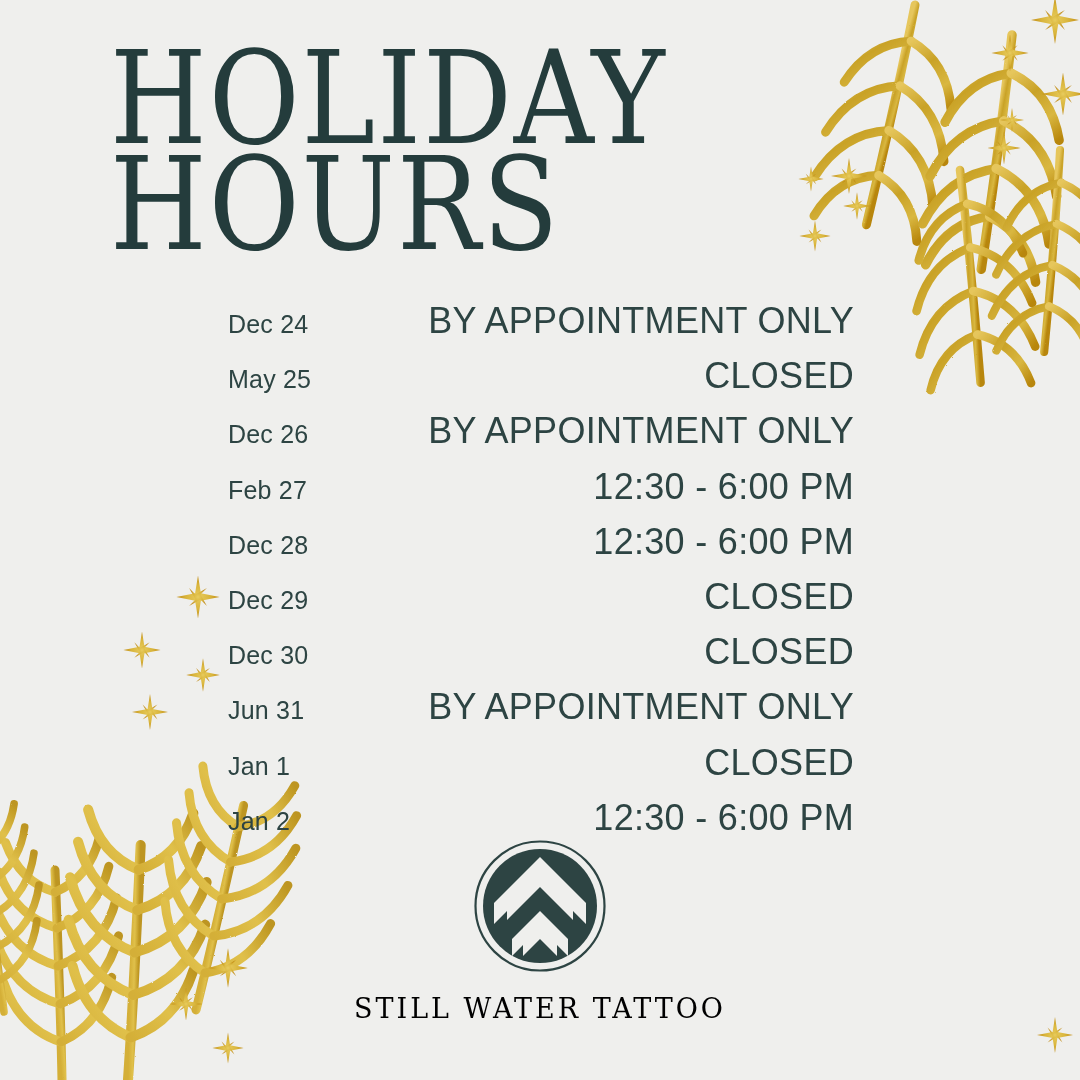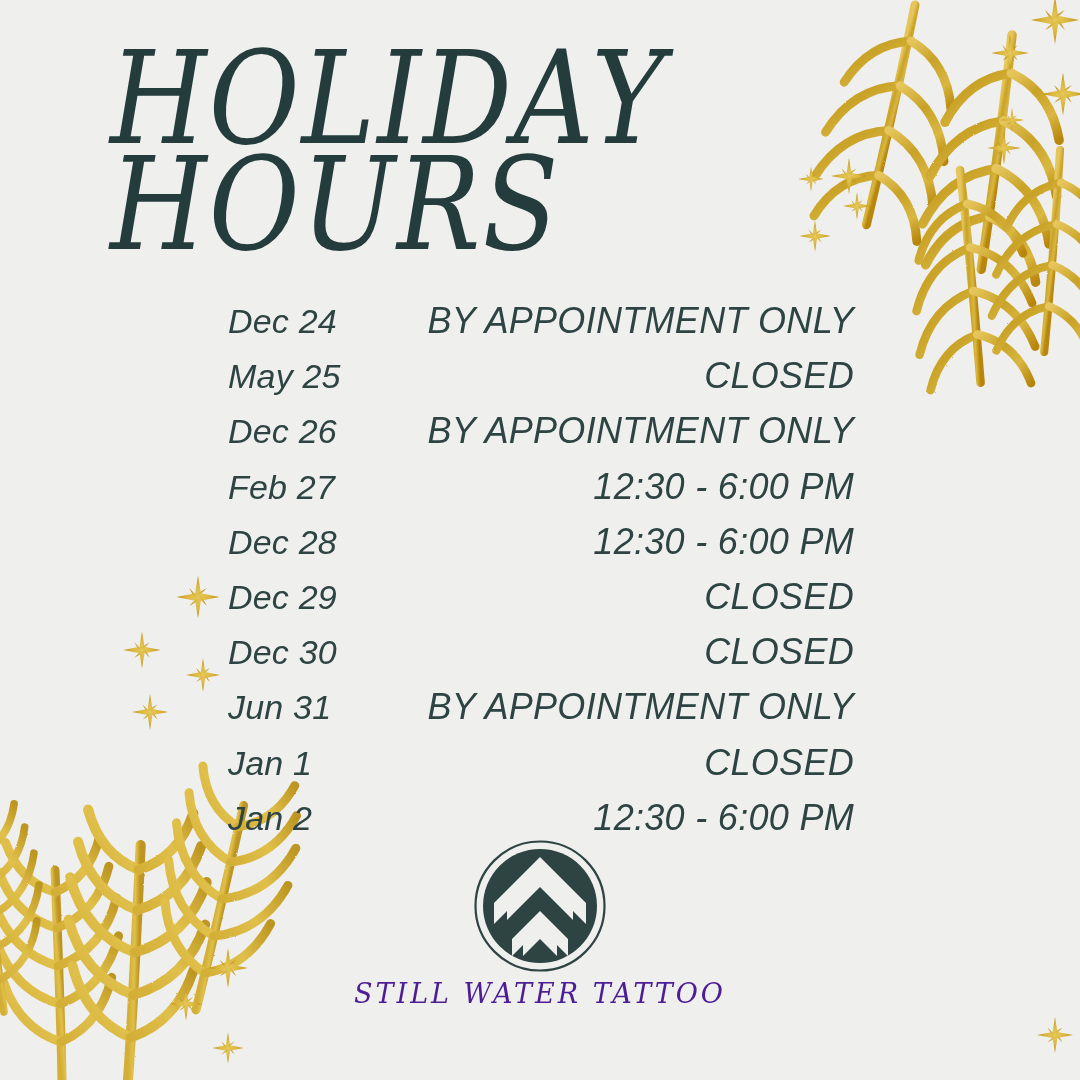--- a/index.html
+++ b/index.html
@@ -7,21 +7,20 @@
     padding: 0;
     background: #efefed;
   }
   #poster {
     position: relative;
     width: 1080px;
     height: 1080px;
     background: #efefed;
     overflow: hidden;
     font-family: "Liberation Sans", sans-serif;
-    font-style: italic;
   }
 
   
   .art {
     position: absolute;
     top: 0; left: 0;
     width: 1080px;
     height: 1080px;
     pointer-events: none;
   }
@@ -53,21 +52,21 @@
     width: 626px;
     z-index: 5;
   }
   .hours-row {
     display: flex;
     align-items: baseline;
     justify-content: space-between;
     height: 55.2px;
   }
   .row-date {
-    font-size: 34px;
+    font-size: 25px;
     color: #2d4443;
     letter-spacing: 0.2px;
     white-space: nowrap;
   }
   .row-hours {
     font-size: 36px;
     color: #2d4443;
     letter-spacing: 0.3px;
     white-space: nowrap;
     text-align: right;
@@ -80,25 +79,25 @@
     top: 840px;
     width: 1080px;
     text-align: center;
     z-index: 5;
   }
   #logo-mark {
     display: block;
     margin: 0 auto;
   }
   #brand-wordmark {
-    margin-top: 6px;
+    margin-top: 21px;
     font-family: "DejaVu Serif", "Liberation Serif", serif;
     font-size: 27px;
     letter-spacing: 3.0px;
-    color: #4c1d95;
+    color: #000000;
     white-space: nowrap;
   }
 </style>
 </head>
 <body>
 
 <div id="poster">
 
   <svg class="art" viewBox="0 0 1080 1080">
     <defs>

